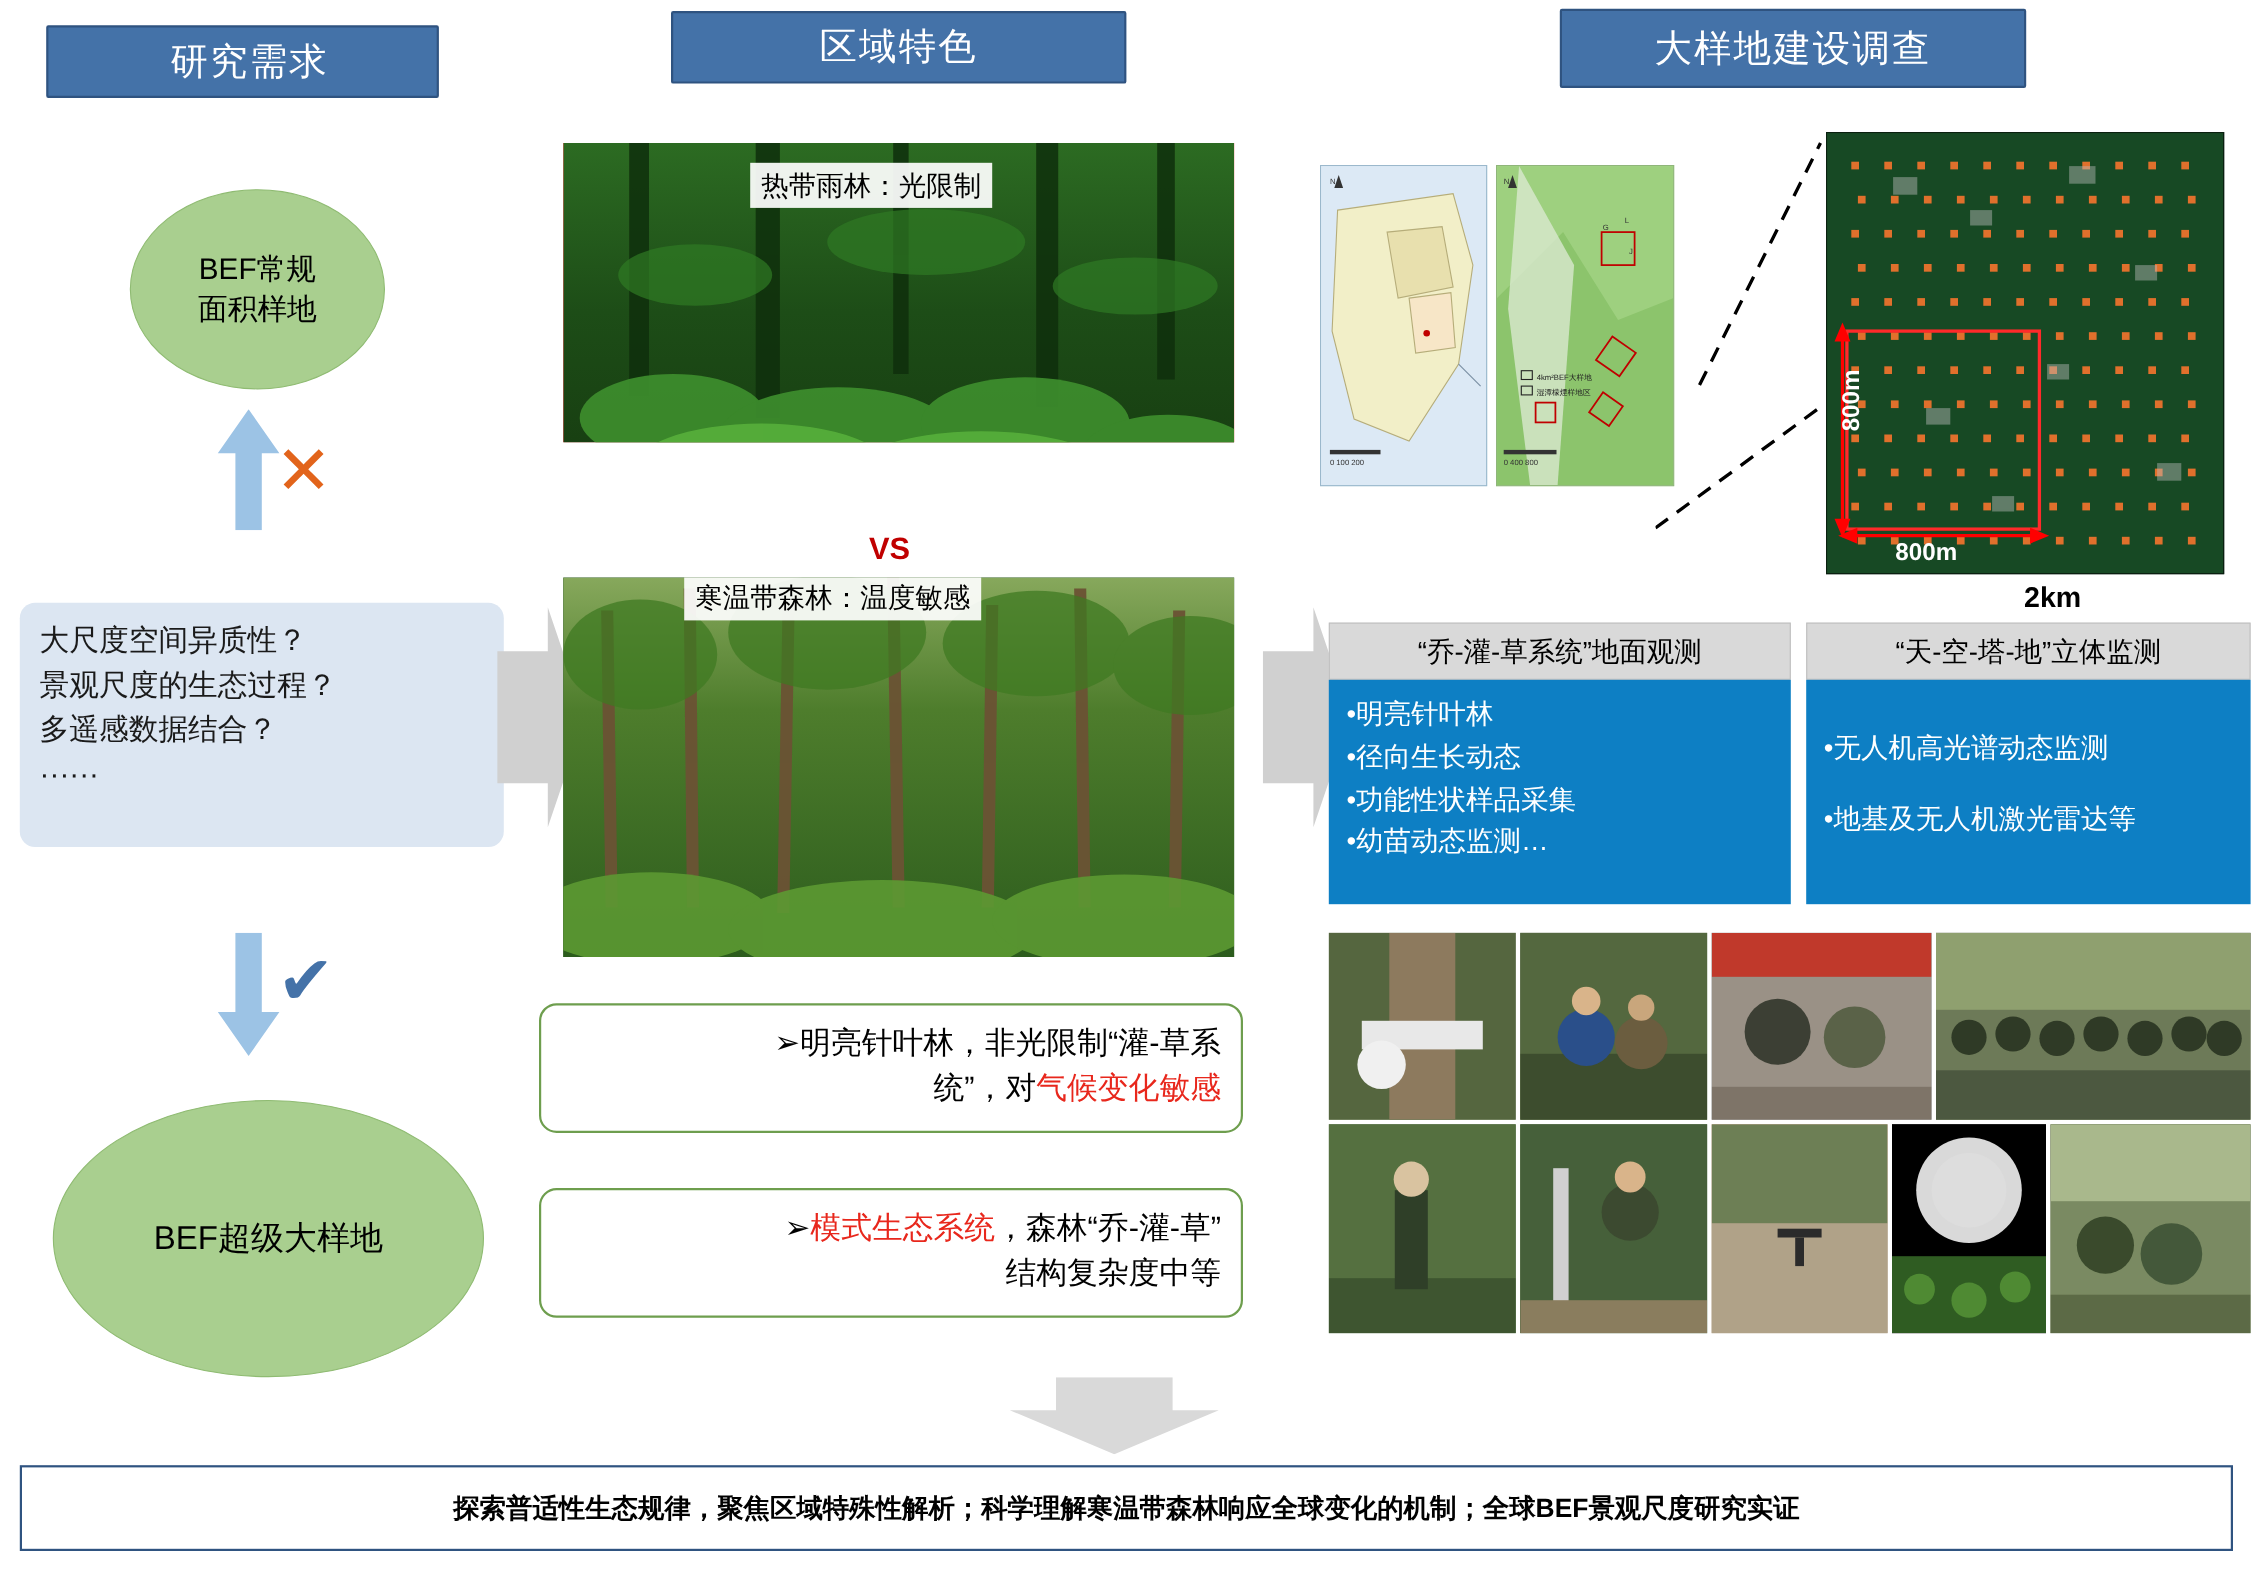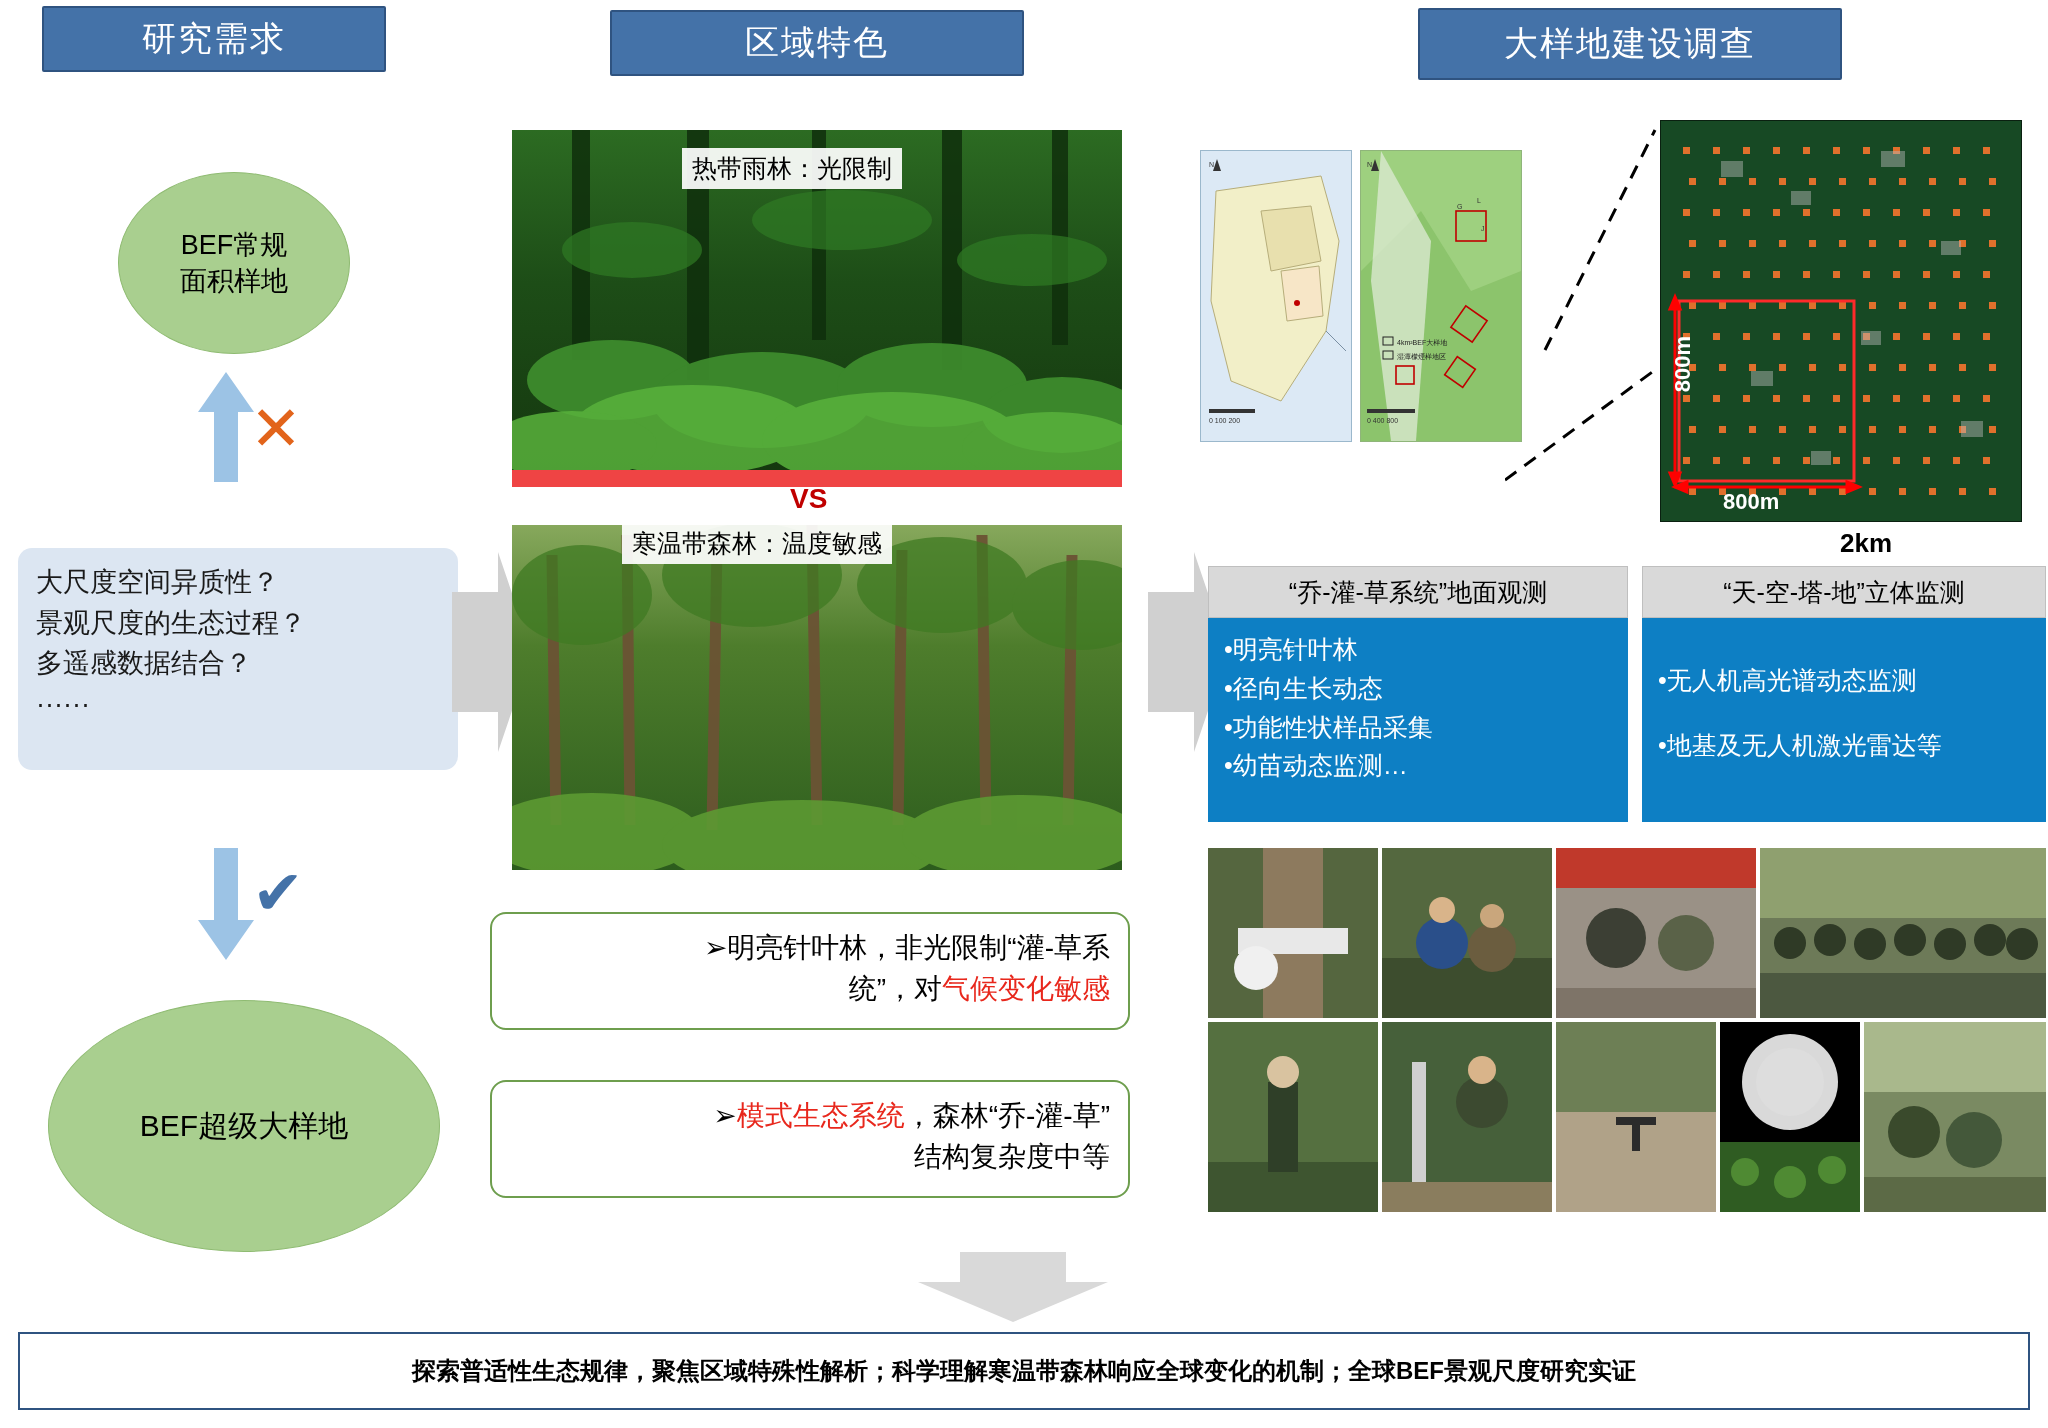--- a/index.html
+++ b/index.html
@@ -84,21 +84,21 @@
     font-size:24px;color:#000;font-weight:bold;
   }
 
   
   .scalelbl{position:absolute;color:#000;font-size:22px;font-weight:bold;}
   .scalelbl.white{color:#fff;}
 </style>
 </head>
 <body>
 
-<div class="chip" style="left:42px;top:6px;width:340px;height:62px;">
+<div class="chip" style="left:42px;top:23px;width:340px;height:62px;padding-left:13px;">
   <span>研究需求</span>
 </div>
 <div class="chip" style="left:610px;top:10px;width:410px;height:62px;">
   <span>区域特色</span>
 </div>
 <div class="chip" style="left:1418px;top:8px;width:420px;height:68px;">
   <span>大样地建设调查</span>
 </div>
 
 <div class="ellipse" style="left:118px;top:172px;width:230px;height:180px;">
@@ -124,21 +124,21 @@
 <div class="checkmark" style="left:252px;top:862px;">✔</div>
 
 <div class="ellipse" style="left:48px;top:1000px;width:390px;height:250px;font-size:30px;">
   <span>BEF超级大样地</span>
 </div>
 
 <svg class="garrow" style="left:452px;top:552px;" width="80" height="200" viewBox="0 0 80 200">
   <polygon points="0,40 46,40 46,0 80,100 46,200 46,160 0,160" fill="#d0d0d0"></polygon>
 </svg>
 
-<div class="photo" style="left:512px;top:130px;width:610px;height:357px;background:#ef4444;">
+<div class="photo" style="left:512px;top:130px;width:610px;height:272px;background:#ef4444;">
   <svg width="610" height="340" viewBox="0 0 610 340" style="display:block">
     <defs>
       <linearGradient id="rfbg" x1="0" y1="0" x2="0" y2="1">
         <stop offset="0%" stop-color="#2c6b22"></stop>
         <stop offset="45%" stop-color="#1d4d17"></stop>
         <stop offset="100%" stop-color="#15380f"></stop>
       </linearGradient>
     </defs>
     <rect width="610" height="340" fill="url(#rfbg)"></rect>
     <g fill="#0f2f0c" opacity="0.85">

